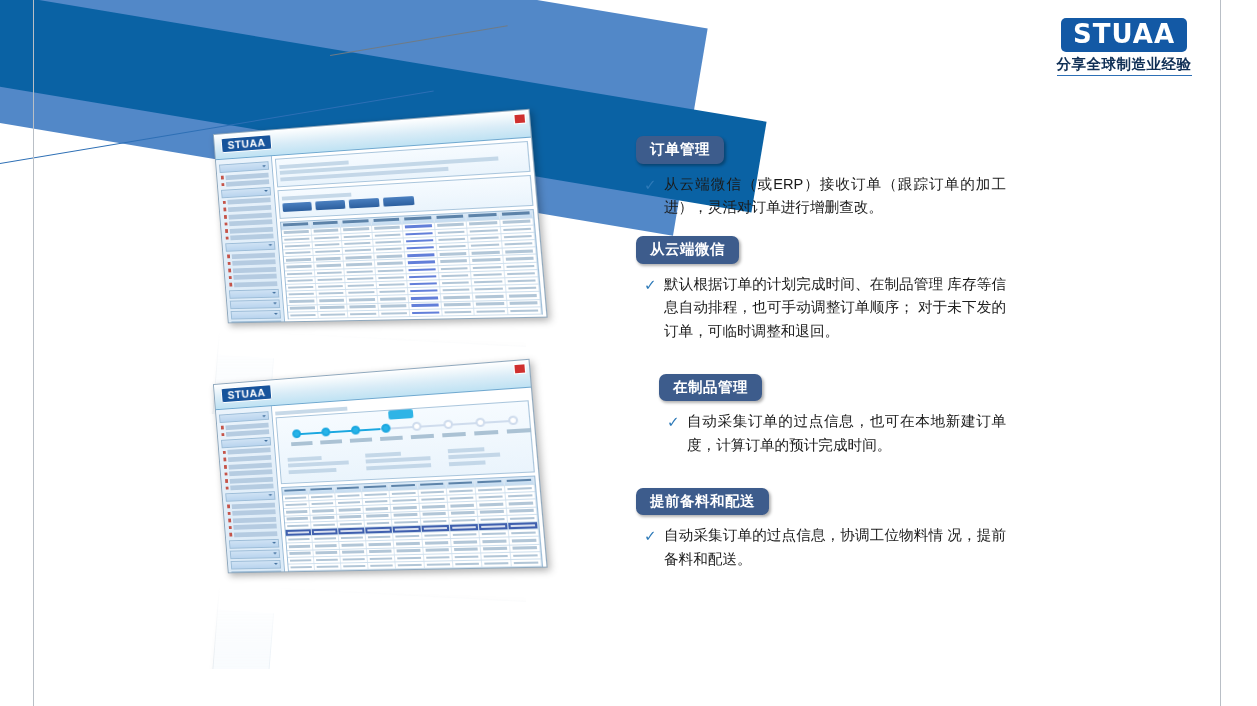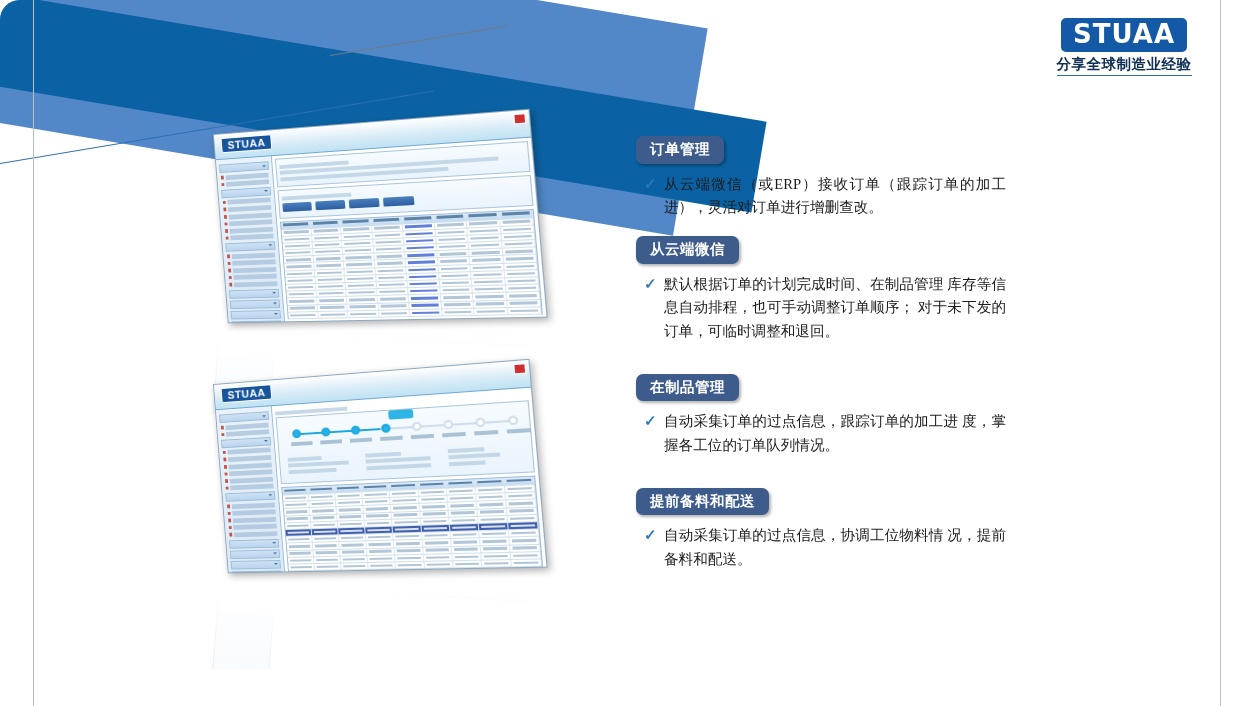--- a/index.html
+++ b/index.html
@@ -1,21 +1,21 @@
 <!DOCTYPE html>
 <html><head>
 <meta charset="utf-8">
 <style>
   html,body{margin:0;padding:0;}
   body{
     width:1257px;height:706px;overflow:hidden;position:relative;
     background:#ffffff;
     font-family:"Liberation Sans","DejaVu Sans",sans-serif;
   }
-  .stage{position:absolute;inset:0;overflow:hidden;border-radius:20px;}
+  .stage{position:absolute;inset:0;overflow:hidden;}
 
   
   .band{position:absolute;}
   .band-tl-light{
     top:-120px;left:-180px;width:900px;height:210px;
     background:#5288c8;
     transform:rotate(9.5deg);transform-origin:left top;
   }
   .band-tl-dark{
     top:-40px;left:-200px;width:980px;height:92px;
@@ -55,41 +55,41 @@
   
   .title{
     position:absolute;top:72px;left:0;width:1257px;text-align:center;
     font-size:26px;font-weight:bold;color:#4a4a4a;white-space:nowrap;
   }
   .title .lat{color:#0b0b0b;font-family:"Liberation Sans",sans-serif;}
   .title .dash{color:#6a6a6a;font-weight:normal;}
 
   
   .features{position:absolute;left:636px;top:136px;width:370px;}
-  .feature{margin-bottom:4px;font-family:Liberation Serif, serif;}
+  .feature{margin-bottom:4px;}
   .badge{
     display:inline-block;background:#3d5c8c;color:#ffffff;
     font-size:14.5px;font-weight:bold;letter-spacing:.5px;
     padding:5px 14px 6px 14px;border-radius:7px;
     box-shadow:1.5px 2px 3px rgba(0,0,0,.30);
     line-height:1.15;
   }
   .bullet{display:flex;margin:9px 0 0 8px;}
   .tick{
     width:20px;flex:0 0 20px;font-size:15px;line-height:1.55;
     color:#2e7ab8;font-weight:bold;
   }
   .btext{
     font-size:14.6px;line-height:1.62;color:#1b1b1b;
     text-align:justify;
   }
 
   .f1{margin-bottom:12px;}
   .f2{margin-top:16px;margin-bottom:14px;}
-  .f3{margin-top:30px;margin-bottom:14px;}
+  .f3{margin-top:30px;margin-bottom:14px;margin-left:23px;}
   .f4{margin-top:30px;}
 
   
   .shotwrap{position:absolute;}
   .shot1{left:196px;top:128px;width:350px;height:250px;}
   .shot2{left:196px;top:378px;width:350px;height:255px;}
 
   .persp{
     position:absolute;left:0;top:0;width:330px;height:210px;
     transform-style:preserve-3d;
@@ -1145,21 +1145,21 @@
       <div class="bullet">
         <div class="tick">✓</div>
         <div class="btext">默认根据订单的计划完成时间、在制品管理 库存等信息自动排程，也可手动调整订单顺序； 对于未下发的订单，可临时调整和退回。</div>
       </div>
     </div>
 
     <div class="feature f3">
       <div class="badge">在制品管理</div>
       <div class="bullet">
         <div class="tick">✓</div>
-        <div class="btext">自动采集订单的过点信息，跟踪订单的加工进 度，掌握各工位的订单队列情况。</div>
+        <div class="btext">自动采集订单的过点信息，也可在本地新建订单 度，计算订单的预计完成时间。</div>
       </div>
     </div>
 
     <div class="feature f4">
       <div class="badge">提前备料和配送</div>
       <div class="bullet">
         <div class="tick">✓</div>
         <div class="btext">自动采集订单的过点信息，协调工位物料情 况，提前备料和配送。</div>
       </div>
     </div>

